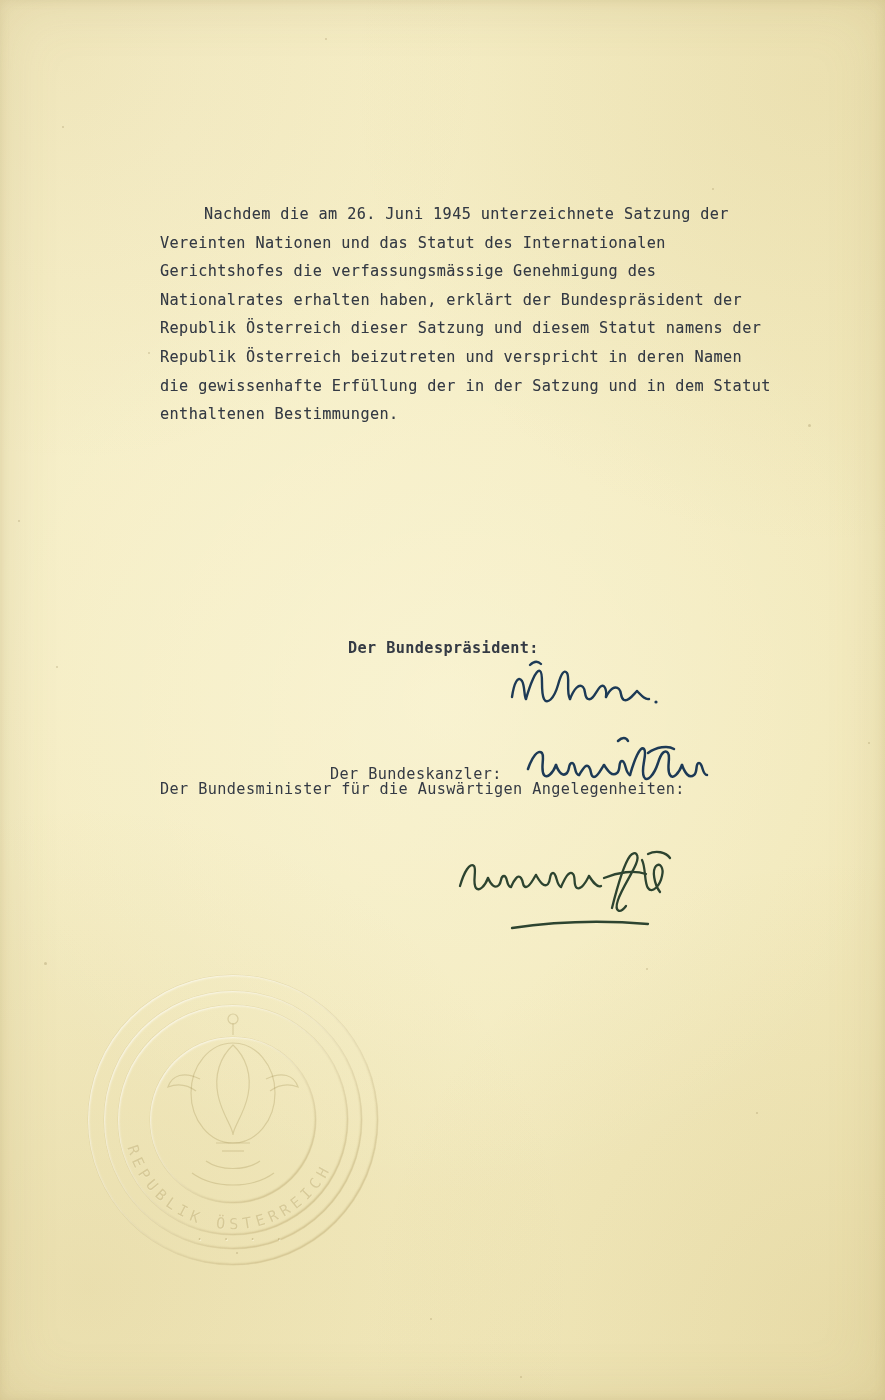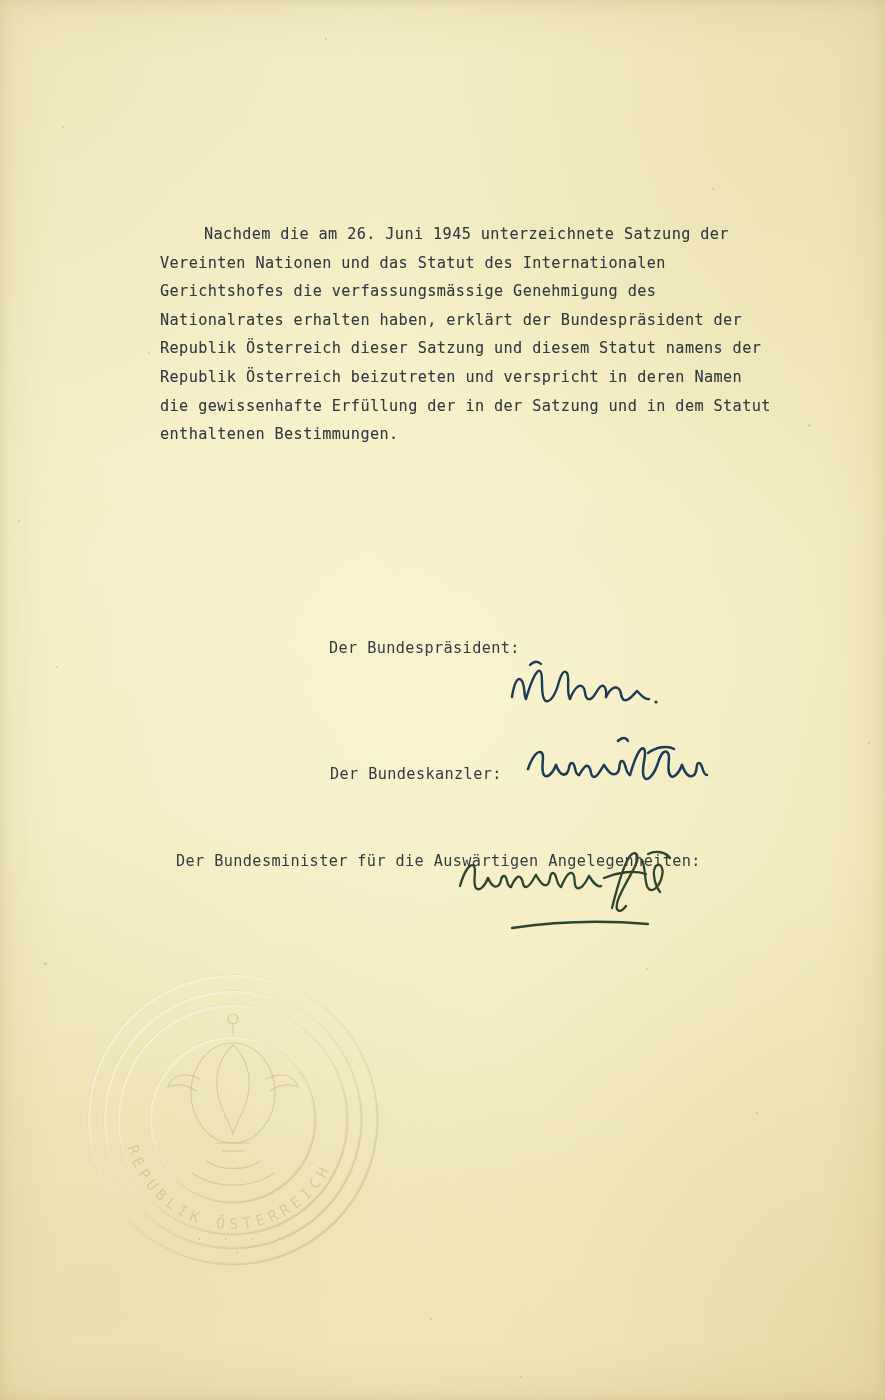--- a/index.html
+++ b/index.html
@@ -47,21 +47,21 @@
     position: absolute;
     inset: 0;
     pointer-events: none;
     box-shadow: inset 0 0 60px rgba(150,120,50,0.16), inset 0 0 12px rgba(120,95,40,0.12);
   }
 
   
   .body-text {
     position: absolute;
     left: 160px;
-    top: 220px;
+    top: 200px;
     width: 620px;
     font-size: 15.2px;
     line-height: 28.6px;
     letter-spacing: 0.4px;
     color: #343a44;
     text-shadow: 0 0 0.6px rgba(40,45,55,0.30);
   }
   .body-text p {
     margin: 0;
     white-space: pre-wrap;
@@ -88,23 +88,23 @@
     letter-spacing: 0;
   }
 
   .role-line {
     position: absolute;
     font-size: 15.2px;
     letter-spacing: 0.4px;
     color: #343a44;
     white-space: pre;
   }
-  #role-president { left: 329px; top: 639px; }
+  #role-president { left: 348px; top: 639px; font-weight: bold; }
   #role-chancellor { left: 330px; top: 729px; margin-top: 36px; }
-  #role-minister { left: 160px; top: 852px; margin-left: 16px; }
+  #role-minister { left: 160px; top: 780px; }
 
   
   .signature {
     position: absolute;
     pointer-events: none;
   }
   #sig-president { left: 500px; top: 655px; }
   #sig-chancellor { left: 522px; top: 735px; }
   #sig-minister  { left: 452px; top: 838px; }
 

